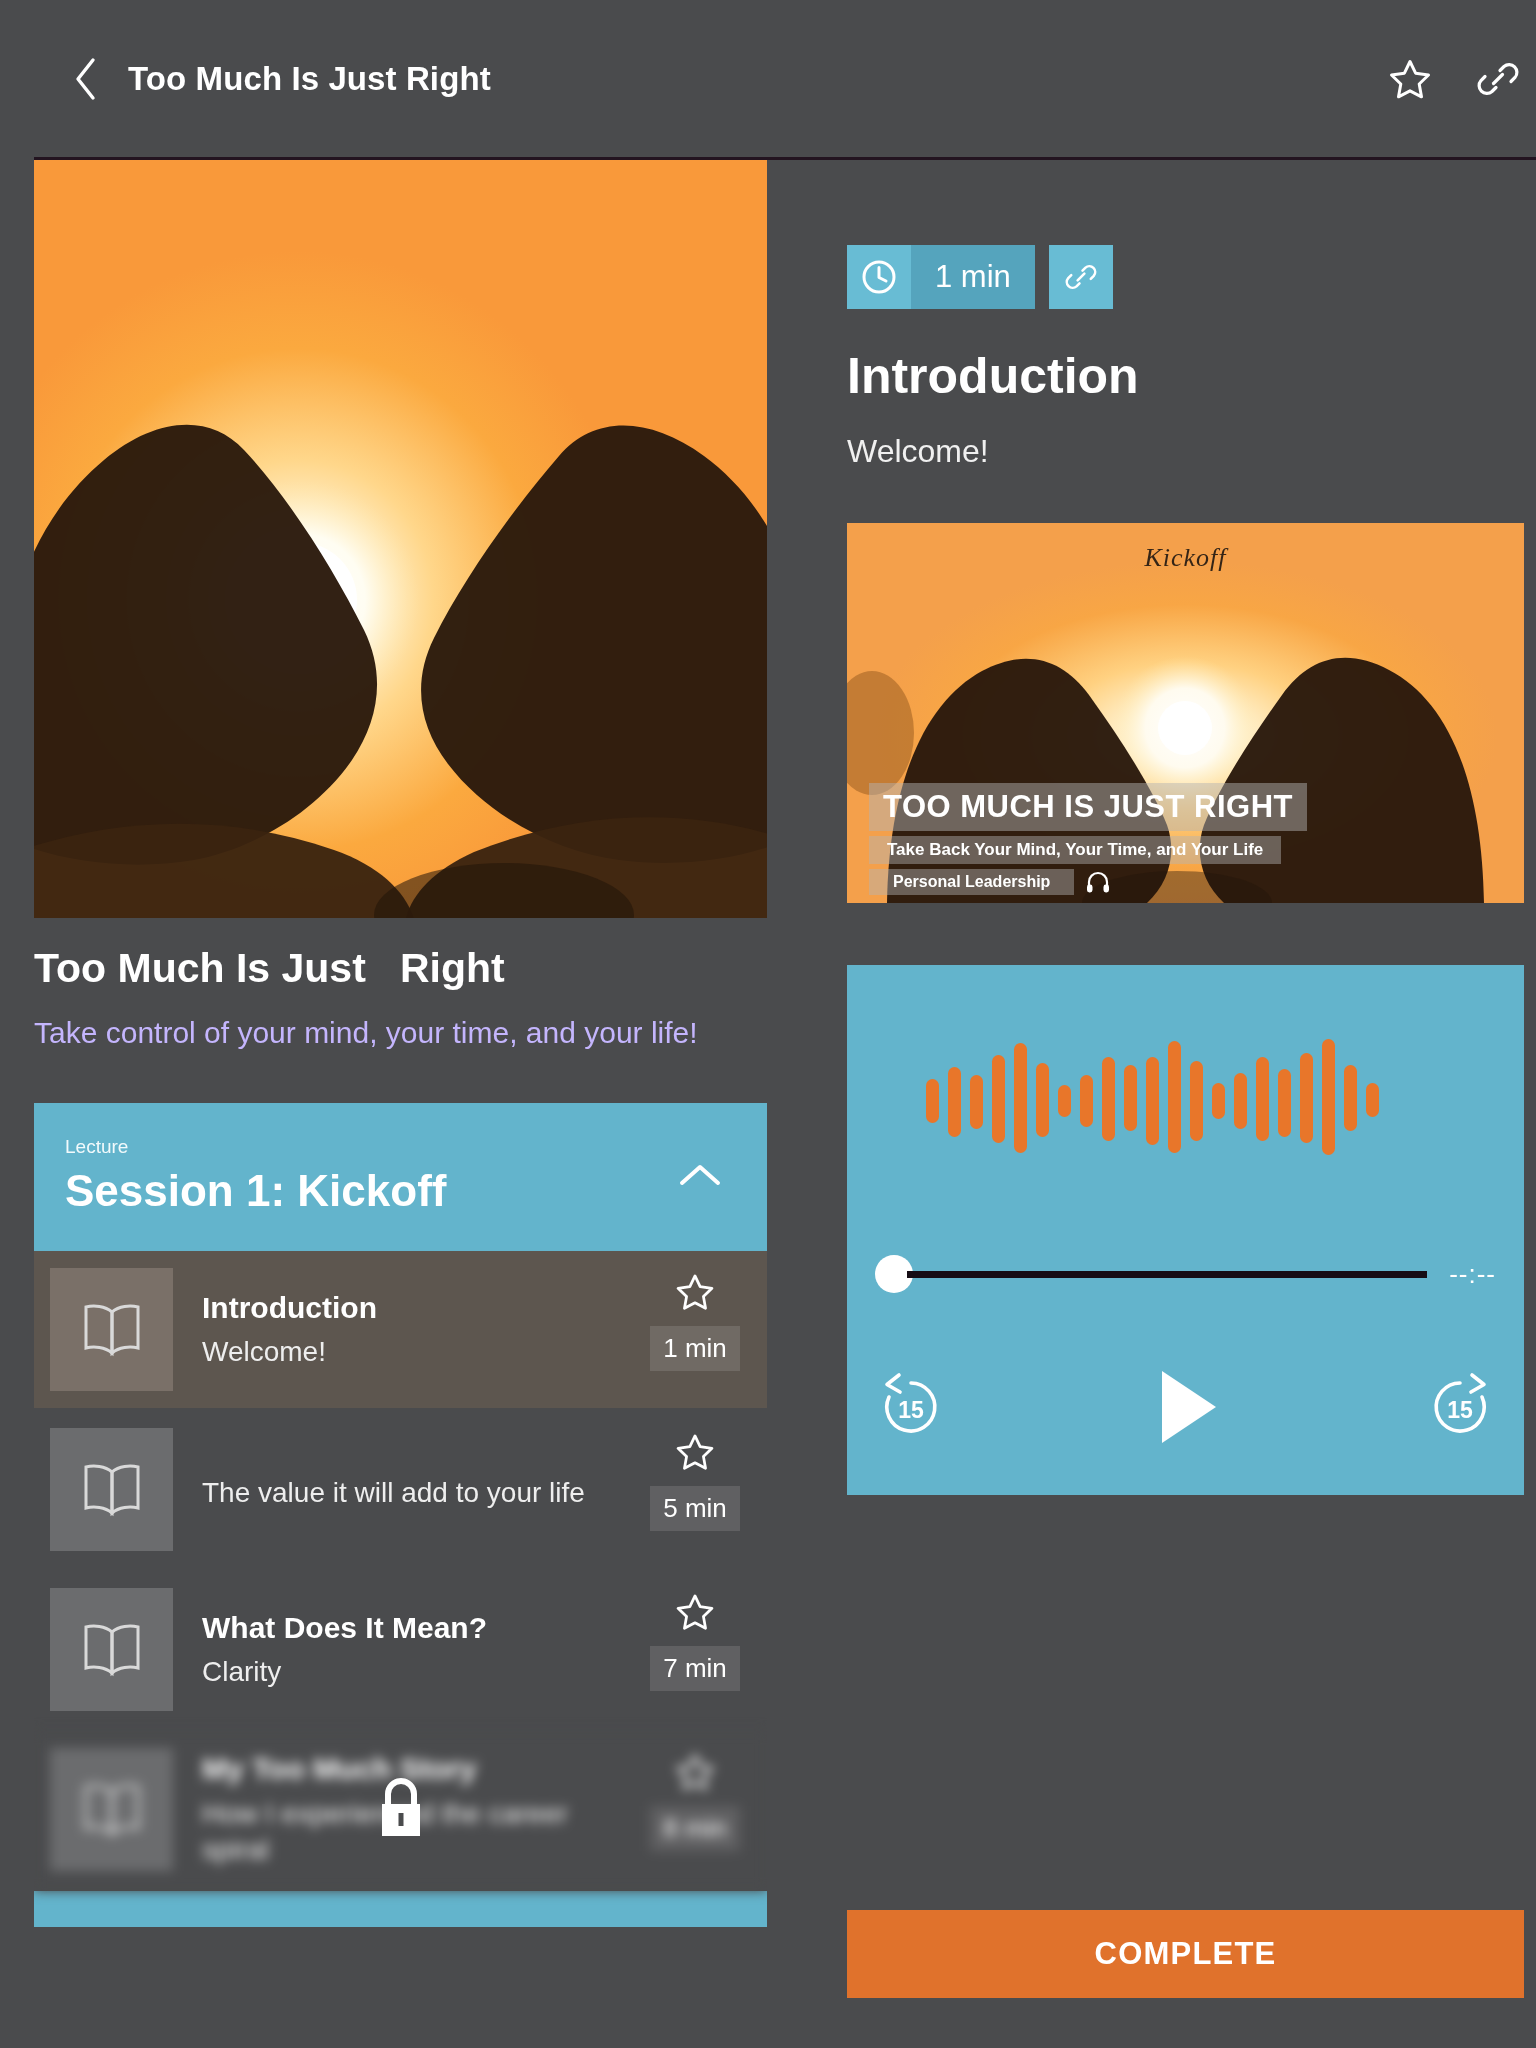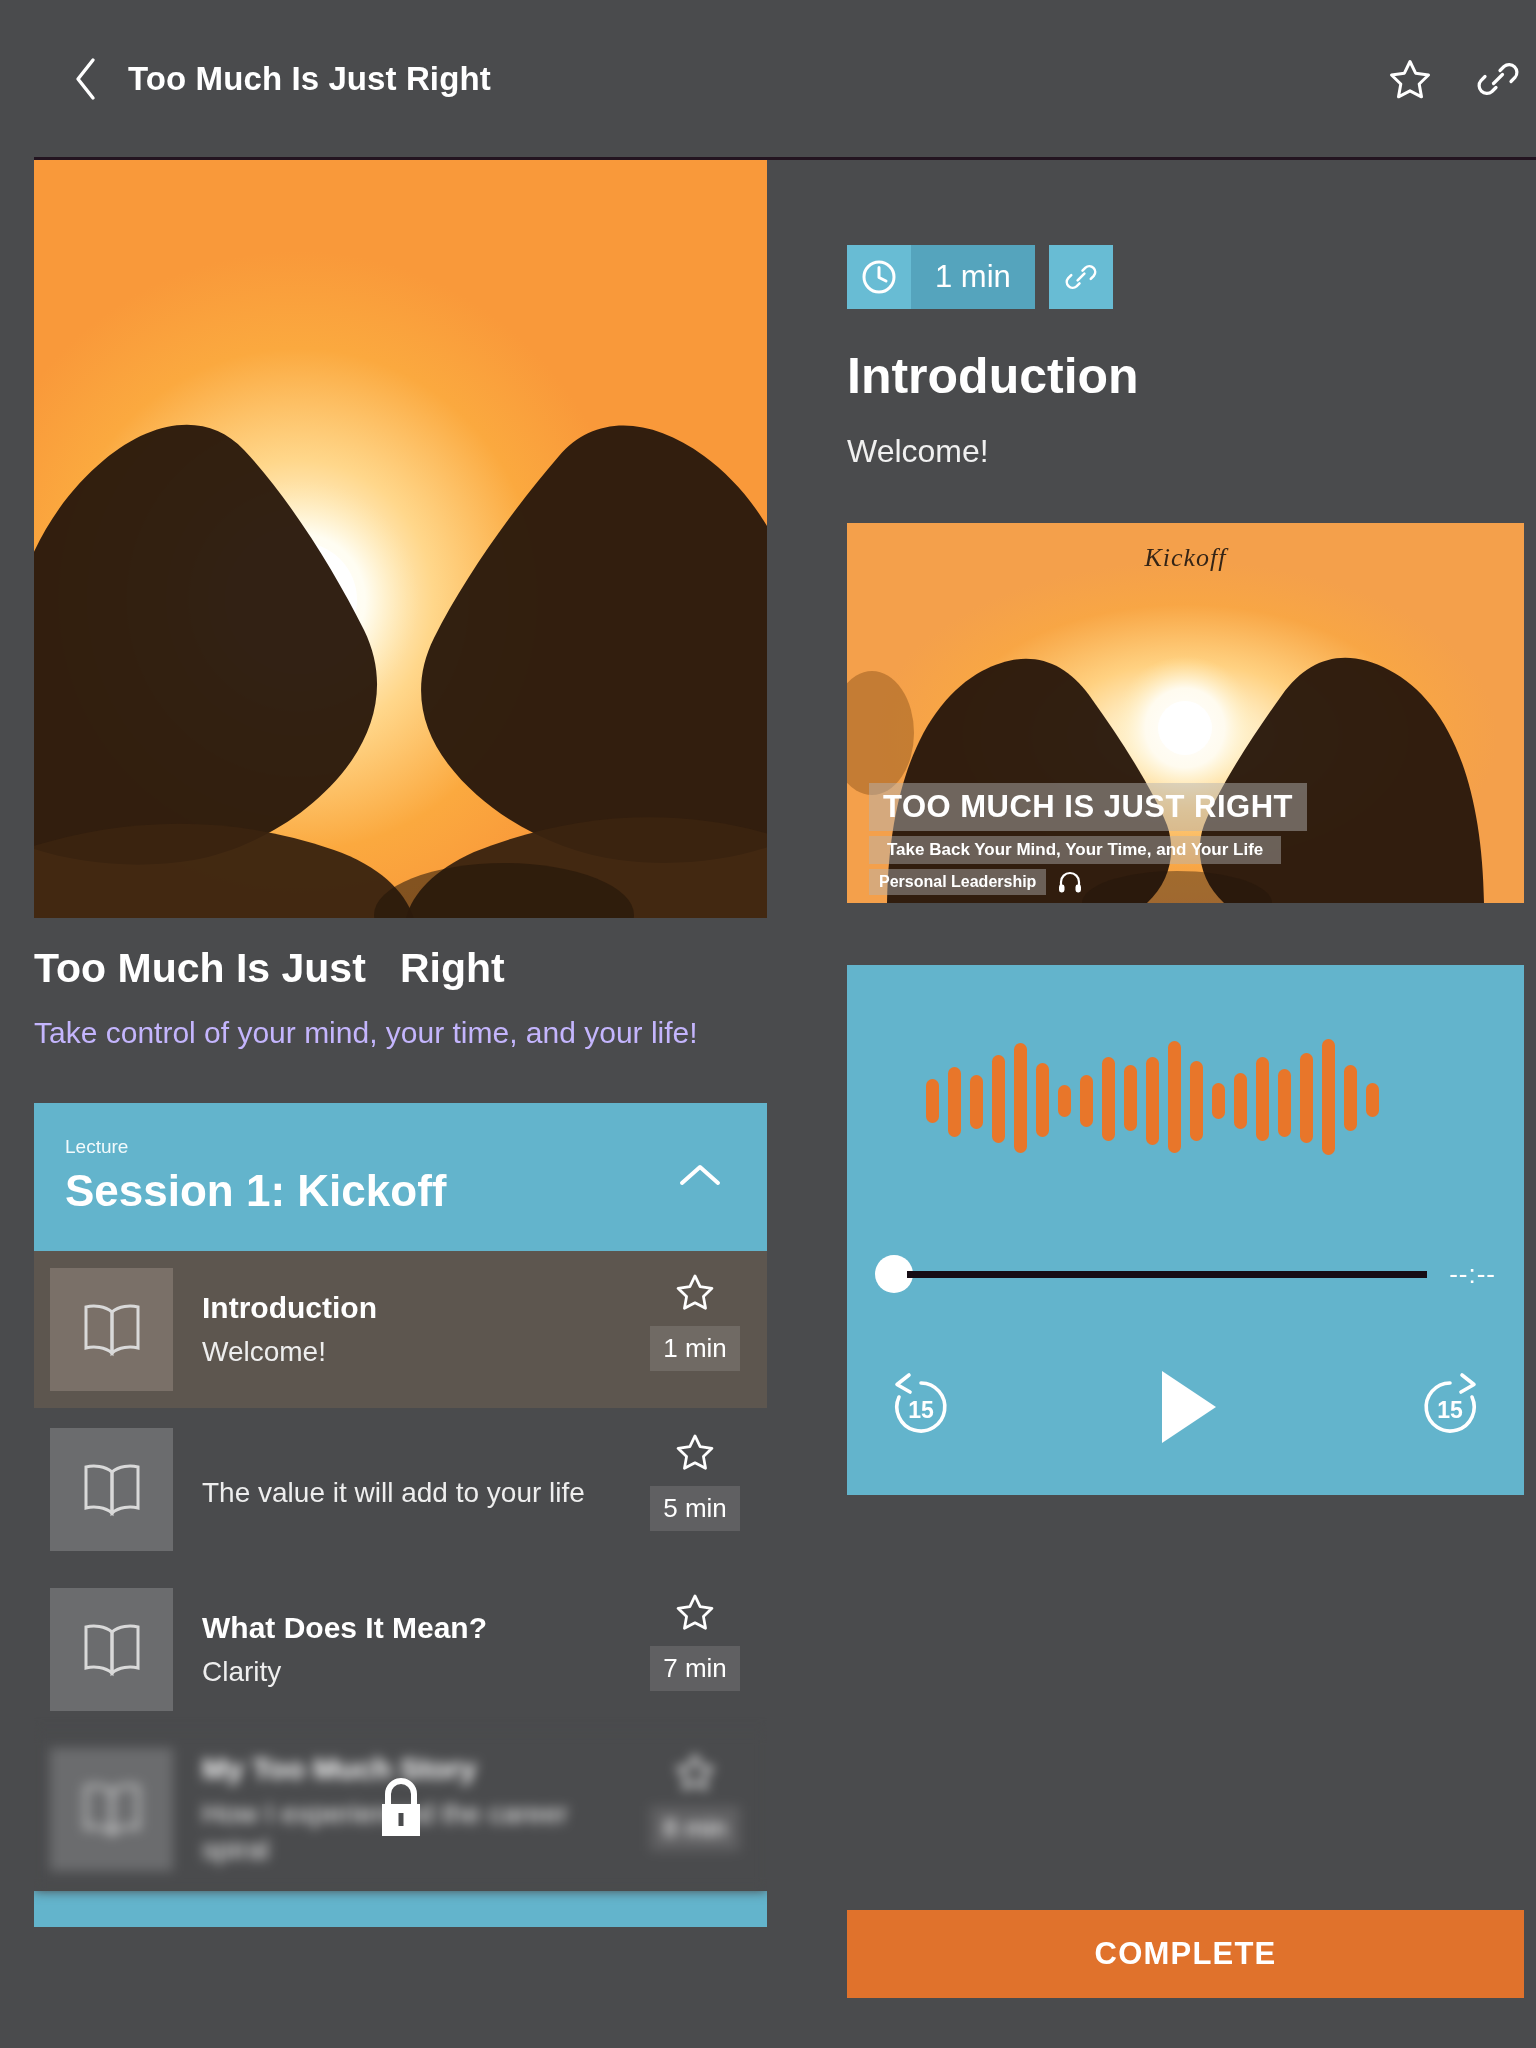--- a/index.html
+++ b/index.html
@@ -134,38 +134,38 @@
     color: #ffffff; font-size: 31px; font-weight: 700; letter-spacing: .5px;
     padding: 6px 14px;
   }
   .thumb-sub {
     display: inline-block; background: rgba(180,180,180,0.45);
     color: #ffffff; font-size: 17px; font-weight: 700; padding: 4px 18px; margin-top: 5px;
   }
   .thumb-cat-row { display: flex; align-items: center; gap: 12px; margin-top: 5px; margin-bottom: 8px; }
   .thumb-cat {
     display: inline-block; background: rgba(180,180,180,0.45);
-    color: #ffffff; font-size: 16px; font-weight: 700; padding: 4px 10px;
+    color: #ffffff; font-size: 16px; font-weight: 700; padding: 4px 24px;
   }
 
   .player {
     margin: 62px 0 0 80px; width: 677px; height: 530px; background: #63b4cc;
     position: relative;
   }
   .wave { position: absolute; left: 0; top: 62px; width: 677px; display: flex; align-items: center; justify-content: center; }
   .scrub-row {
     position: absolute; left: 0; top: 290px; width: 677px;
     display: flex; align-items: center; padding: 0 28px;
   }
   .scrub-knob { width: 38px; height: 38px; border-radius: 50%; background: #ffffff; flex: 0 0 auto; }
   .scrub-track { flex: 1 1 auto; height: 7px; background: #160d15; margin-left: -6px; }
   .scrub-time { color: #ffffff; font-size: 26px; margin-left: 22px; flex: 0 0 auto; letter-spacing: 1px; }
   .controls {
     position: absolute; left: 0; top: 400px; width: 677px;
-    display: flex; align-items: center; justify-content: space-between; padding: 0 36px;
+    display: flex; align-items: center; justify-content: space-between; padding: 0 26px;
   }
 
   .complete-btn {
     position: absolute; left: 80px; top: 1750px; width: 677px; height: 88px;
     background: #e0722c; color: #ffffff; font-size: 31px; font-weight: 700;
     letter-spacing: 1.2px; display: flex; align-items: center; justify-content: center;
     border: none; cursor: pointer; font-family: "Liberation Sans", sans-serif;
   }
 </style>
 </head>

